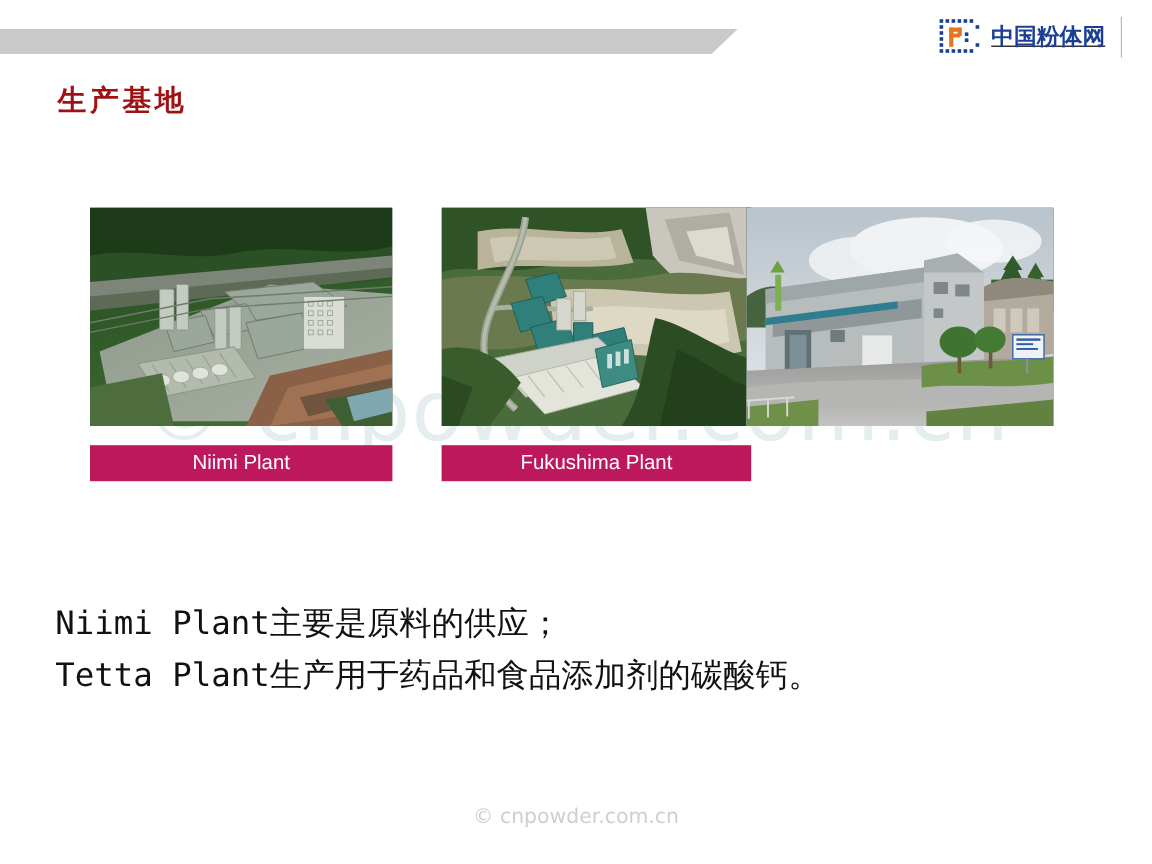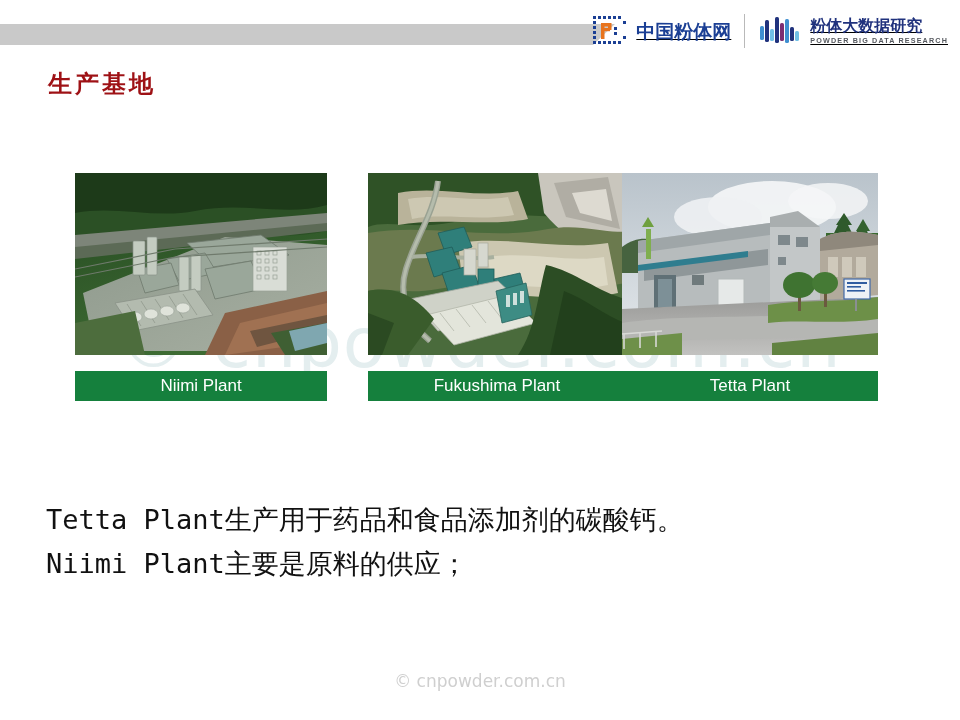--- a/index.html
+++ b/index.html
@@ -141,21 +141,21 @@
   .photo-frame {
     width: 100%;
     height: 182px;
     overflow: hidden;
     position: relative;
     background: #6d7f6a;
   }
   .photo-caption {
     margin-top: 16px;
     height: 30px;
-    background: #15803d;
+    background: #be185d;
     color: #ffffff;
     font-family: "Liberation Sans", sans-serif;
     font-size: 17px;
     display: flex;
     align-items: center;
     justify-content: center;
     white-space: nowrap;
   }
 
   #cell-1 { left: 75px;  width: 252px; }
@@ -235,36 +235,20 @@
       <g fill="#1b3f94">
         <rect x="25" y="13" width="3" height="3"></rect>
         <rect x="25" y="18" width="3" height="3"></rect>
       </g>
     </svg>
     <div id="cnpowder-text">中国粉体网</div>
   </div>
 
   <div id="logo-divider"></div>
 
-  <div class="logo-block">
-    <svg id="bigdata-mark" viewBox="0 0 44 34">
-      <rect x="2" y="12" width="4" height="14" rx="1.6" fill="#3f8fd0"></rect>
-      <rect x="7" y="6" width="4" height="22" rx="1.6" fill="#20327d"></rect>
-      <rect x="12" y="15" width="4" height="12" rx="1.6" fill="#6fc0e6"></rect>
-      <rect x="17" y="3" width="4" height="26" rx="1.6" fill="#20327d"></rect>
-      <rect x="22" y="9" width="4" height="18" rx="1.6" fill="#7b2d72"></rect>
-      <rect x="27" y="5" width="4" height="24" rx="1.6" fill="#3f8fd0"></rect>
-      <rect x="32" y="13" width="4" height="14" rx="1.6" fill="#20327d"></rect>
-      <rect x="37" y="17" width="4" height="10" rx="1.6" fill="#6fc0e6"></rect>
-    </svg>
-    <div id="bigdata-textwrap">
-      <div id="bigdata-cn">粉体大数据研究</div>
-      <div id="bigdata-en">POWDER BIG DATA RESEARCH</div>
-    </div>
-  </div>
 
 </div>
 
 <div id="slide-title">生产基地</div>
 
 <div id="watermark-big">© cnpowder.com.cn</div>
 
 <div id="photo-row">
 
   <div class="photo-cell" id="cell-1">
@@ -489,23 +473,22 @@
         <rect x="233" y="126" width="2" height="12" fill="#8a8f92"></rect>
 
         <g stroke="#d8d9d6" stroke-width="1.6">
           <line x1="2" y1="160" x2="2" y2="176"></line>
           <line x1="18" y1="159" x2="18" y2="175"></line>
           <line x1="34" y1="158" x2="34" y2="174"></line>
           <line x1="0" y1="161" x2="40" y2="158"></line>
         </g>
       </svg>
     </div>
-    <div class="photo-caption">Tetta Plant</div>
   </div>
 
 </div>
 
 <div id="body-text">
+  <div class="body-line">Niimi Plant主要是原料的供应；</div>
   <div class="body-line">Tetta Plant生产用于药品和食品添加剂的碳酸钙。</div>
-  <div class="body-line">Niimi Plant主要是原料的供应；</div>
 </div>
 
 <div id="footer-watermark">© cnpowder.com.cn</div>
 
 </body></html>

